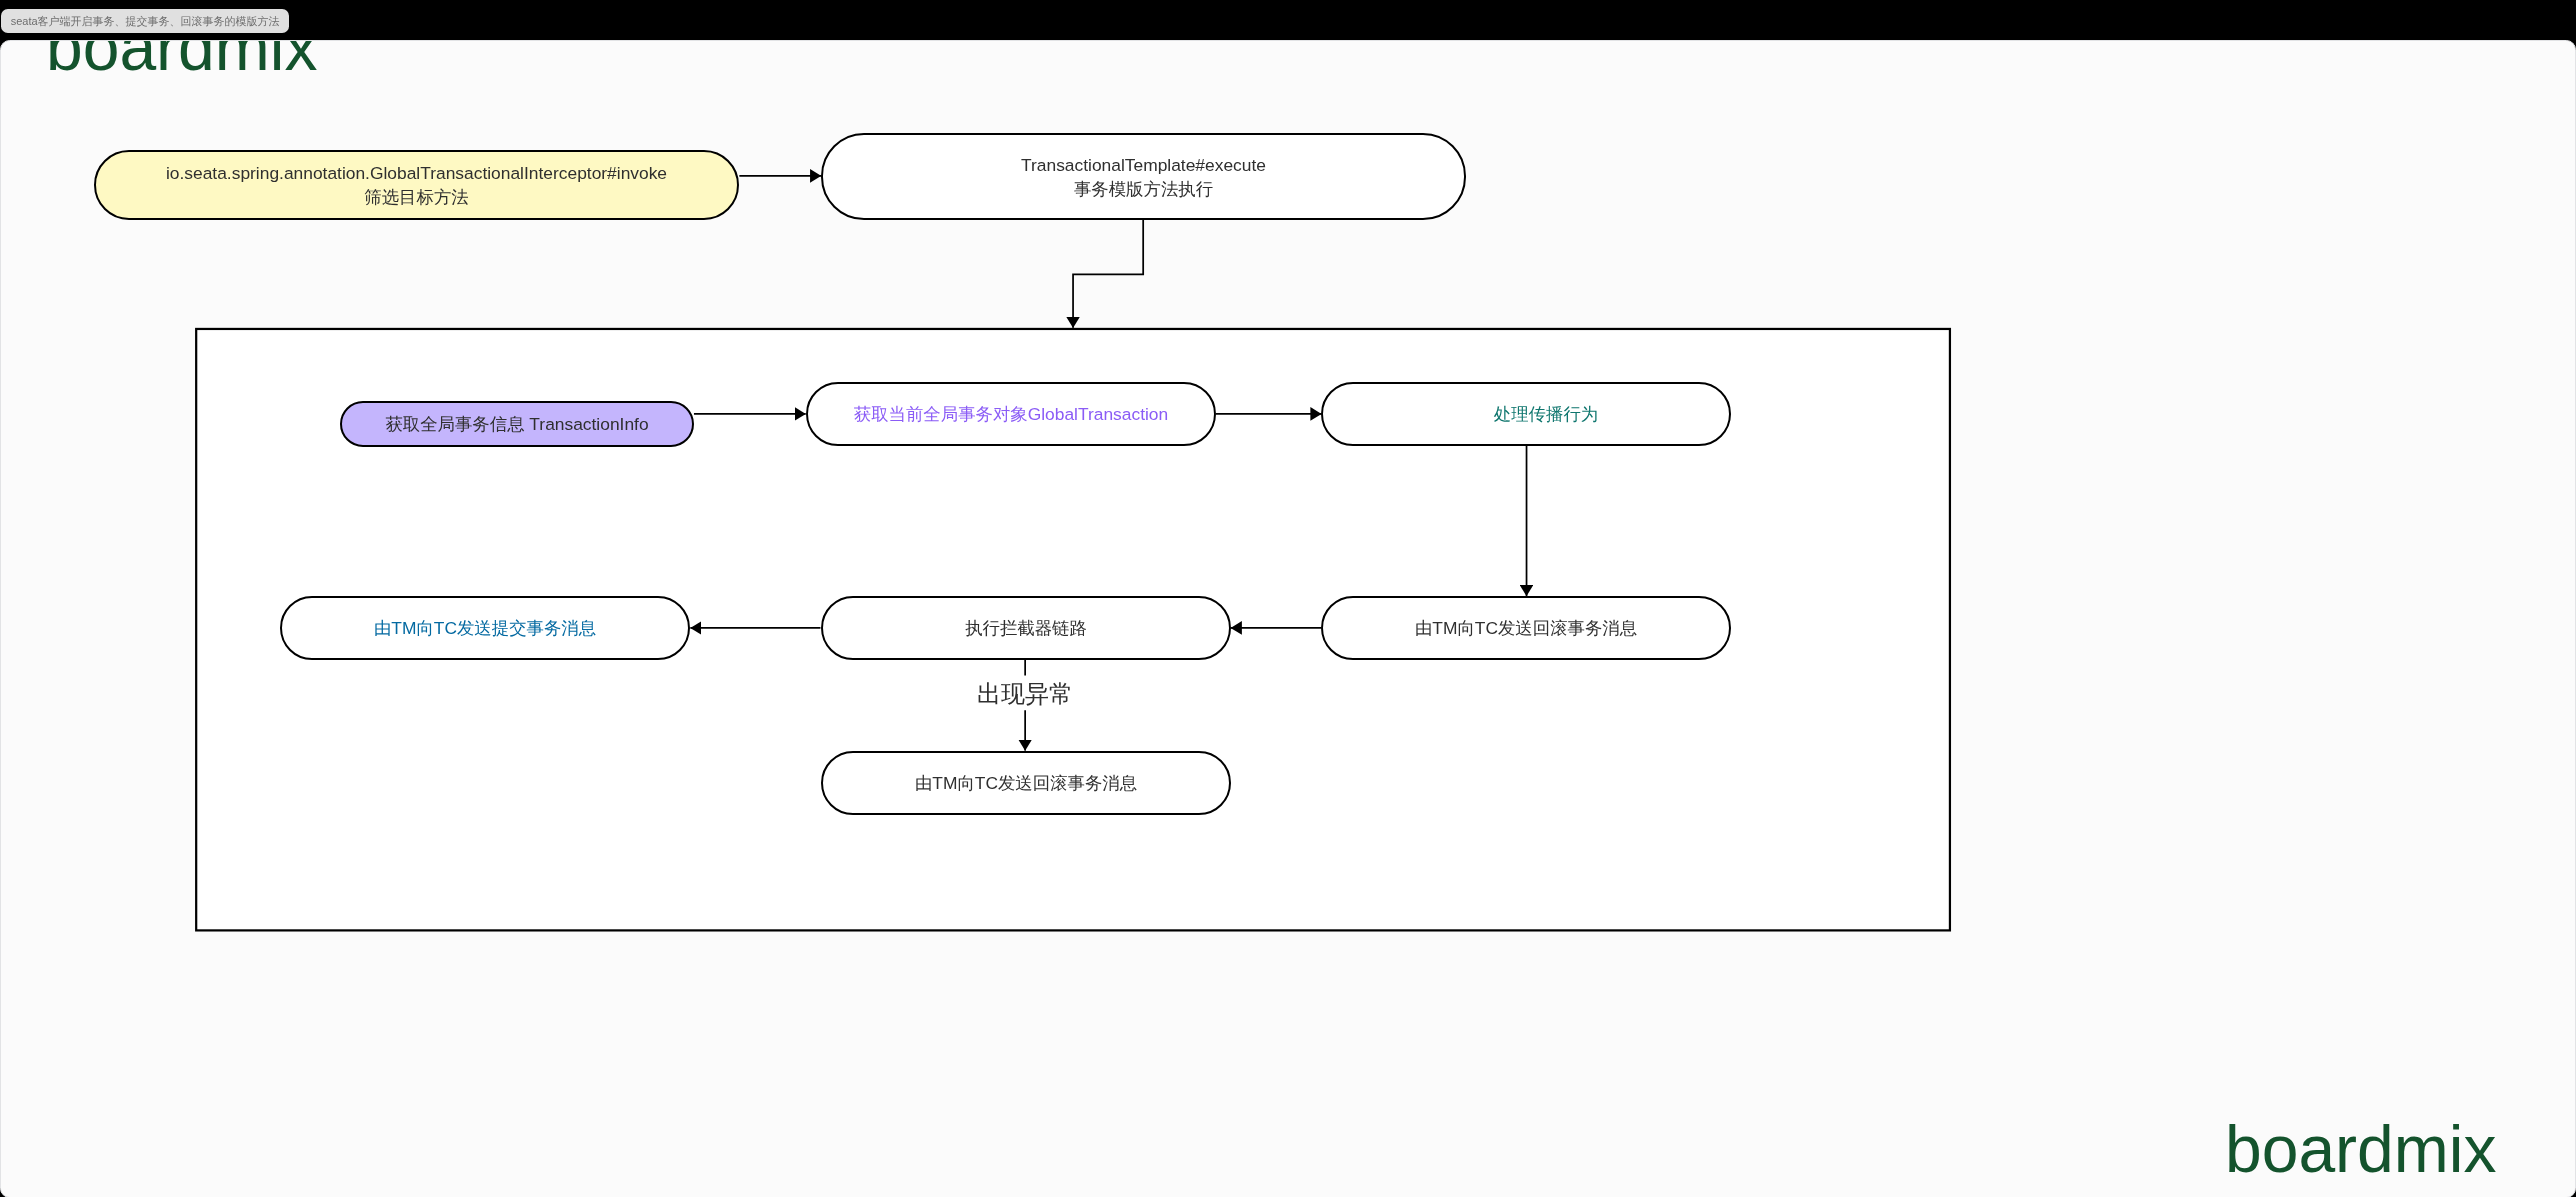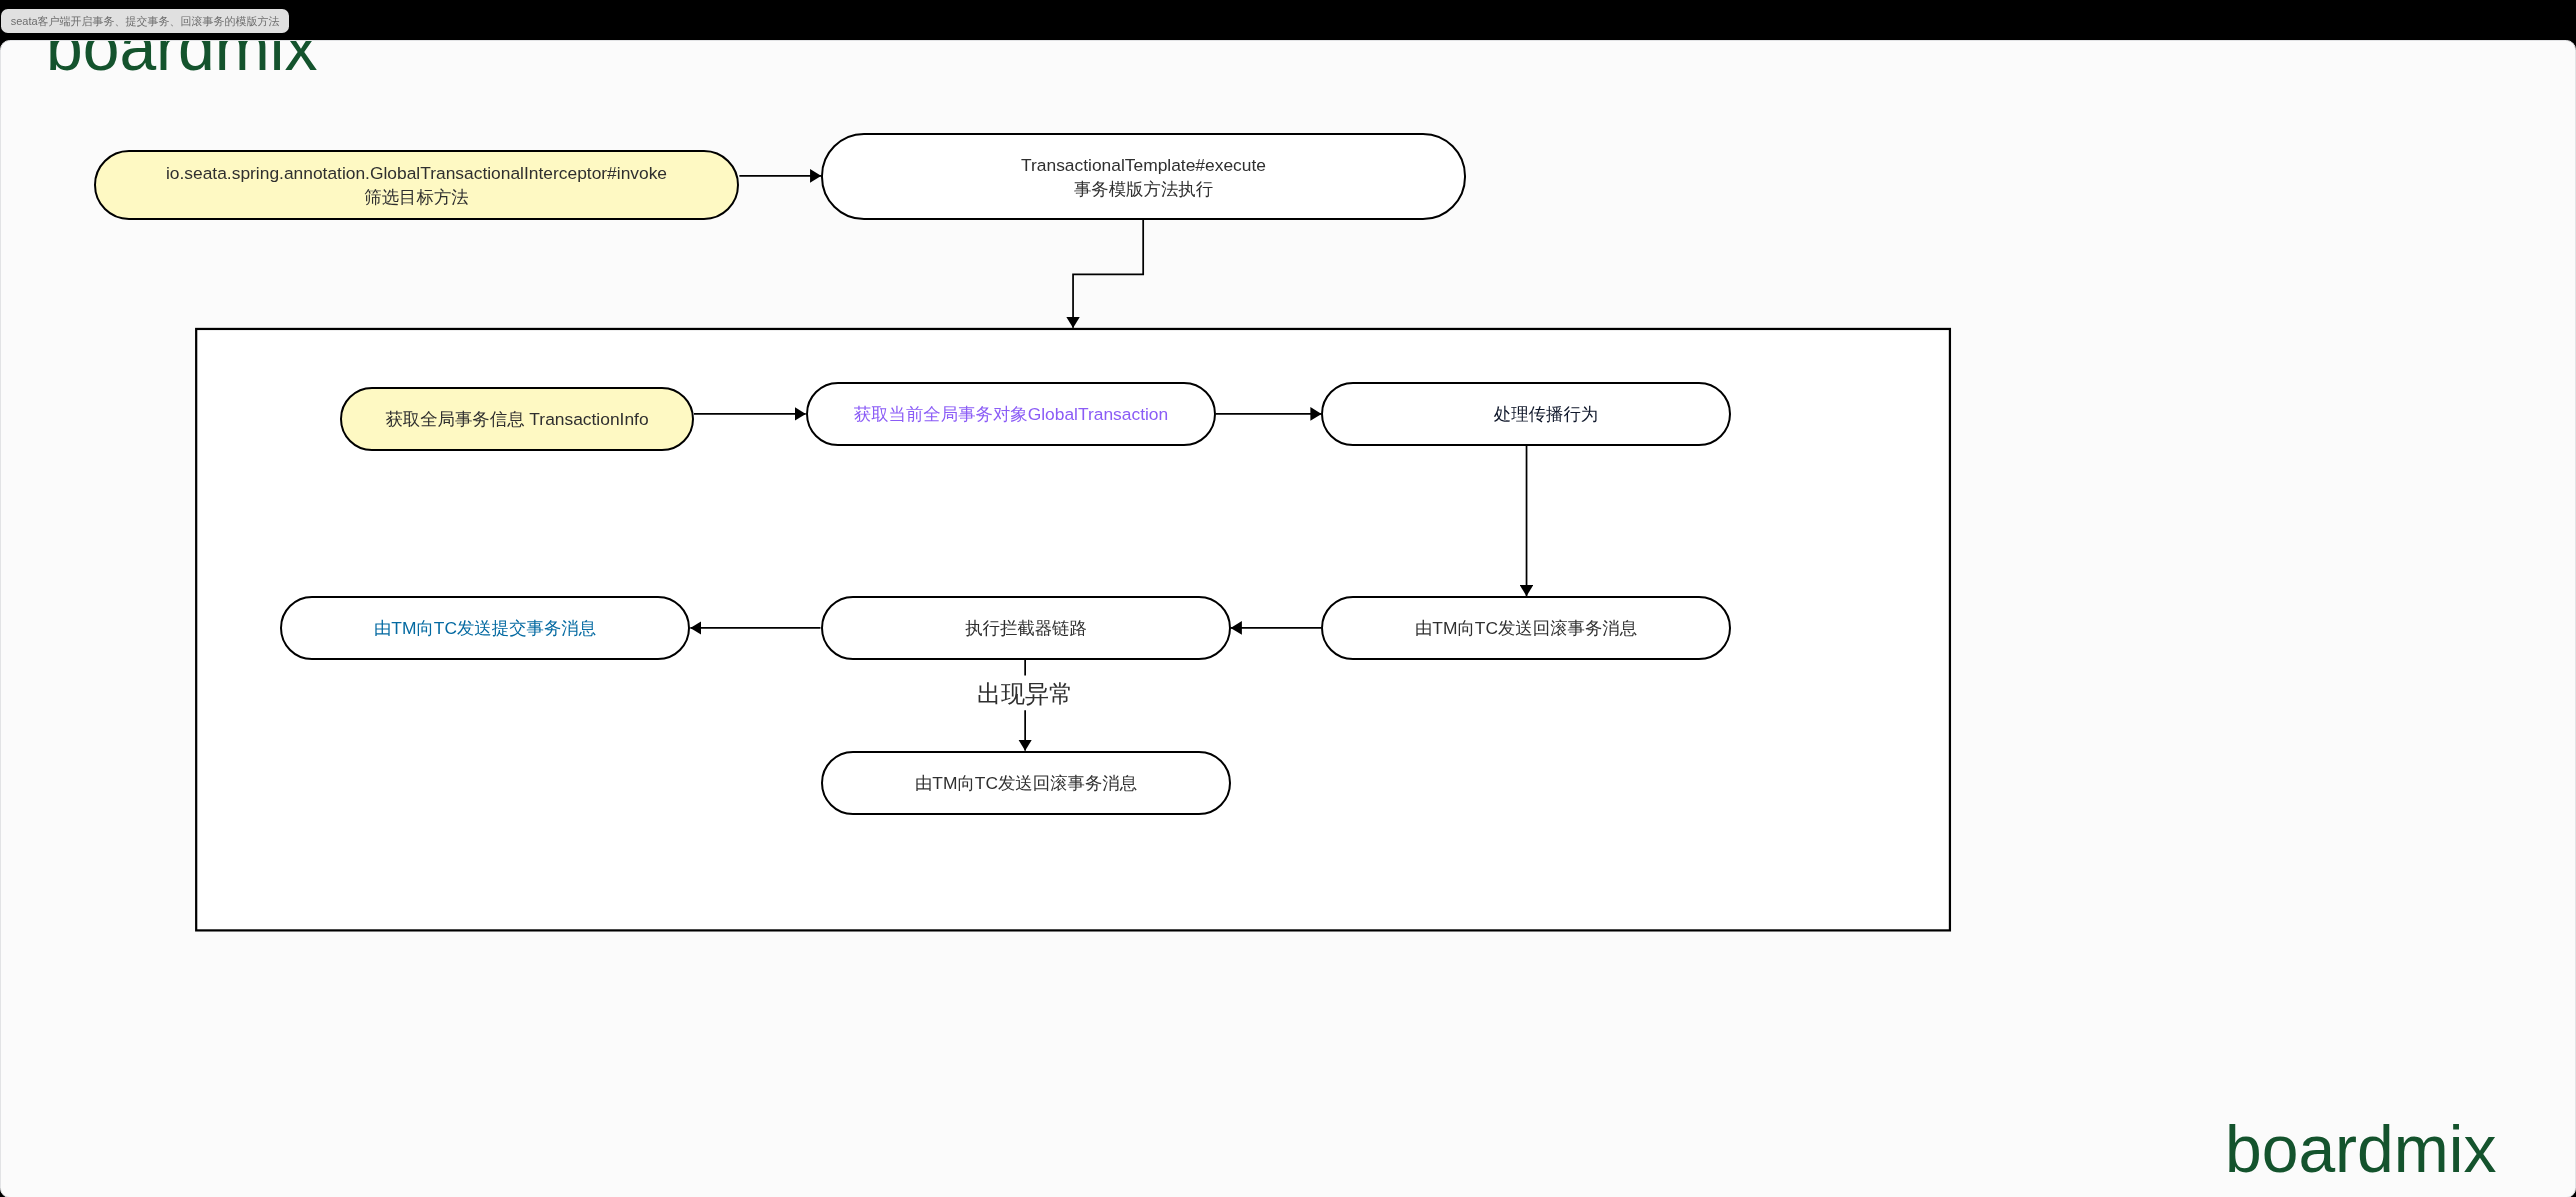--- a/index.html
+++ b/index.html
@@ -64,34 +64,34 @@
         </div>
       </div>
 
       <div class="nodebox" style="left: 820px; top: 92px; width: 645px; height: 87px; border-radius: 43px; background: rgb(255, 255, 255); border-color: rgb(0, 0, 0);">
         <div class="nodetext" style="color: rgb(47, 47, 47);">
           <div>TransactionalTemplate#execute</div>
           <div>事务模版方法执行</div>
         </div>
       </div>
 
-      <div class="nodebox" style="left: 339px; top: 346px; width: 354px; height: 64px; border-radius: 32px; background: #fef9c3; border-color: rgb(0, 0, 0);">
+      <div class="nodebox" style="left: 339px; top: 360px; width: 354px; height: 46px; border-radius: 32px; background: #c4b5fd; border-color: rgb(0, 0, 0);">
         <div class="nodetext" style="color: rgb(47, 47, 47);">
           <div>获取全局事务信息 TransactionInfo</div>
         </div>
       </div>
 
       <div class="nodebox" style="left: 805px; top: 341px; width: 410px; height: 64px; border-radius: 32px; background: rgb(255, 255, 255); border-color: rgb(0, 0, 0);">
         <div class="nodetext" style="color: #8b5cf6;">
           <div>获取当前全局事务对象GlobalTransaction</div>
         </div>
       </div>
 
       <div class="nodebox" style="left: 1320px; top: 341px; width: 410px; height: 64px; border-radius: 32px; background: rgb(255, 255, 255); border-color: rgb(0, 0, 0);">
-        <div class="nodetext" style="color: #0f172a; margin-left: 40px;">
+        <div class="nodetext" style="color: #0f766e; margin-left: 40px;">
           <div>处理传播行为</div>
         </div>
       </div>
 
       <div class="nodebox" style="left: 279px; top: 555px; width: 410px; height: 64px; border-radius: 32px; background: rgb(255, 255, 255); border-color: rgb(0, 0, 0);">
         <div class="nodetext" style="color: #0369a1;">
           <div>由TM向TC发送提交事务消息</div>
         </div>
       </div>
 

